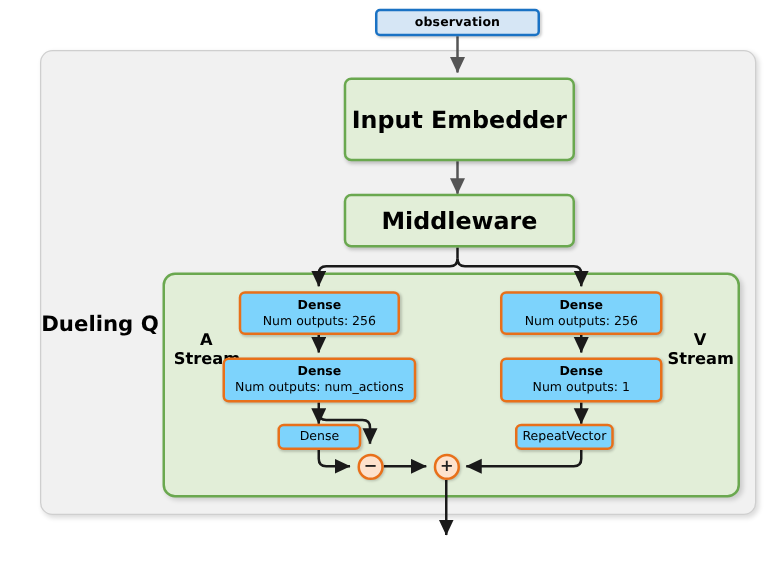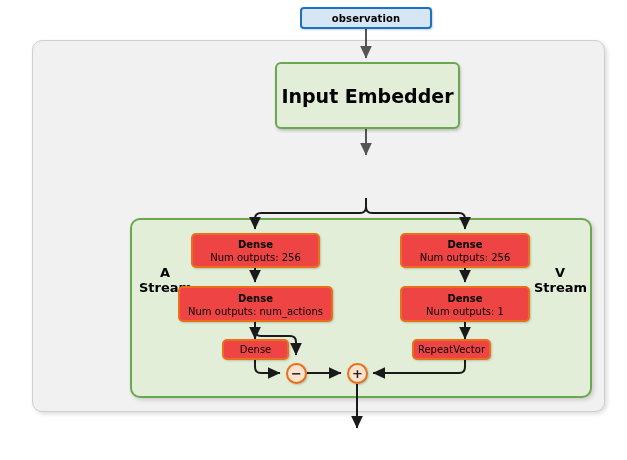--- a/index.html
+++ b/index.html
@@ -47,26 +47,25 @@
   .green-box {
     background: #e2eed8;
     border: 2px solid #6aa84f;
     border-radius: 6px;
     font-size: 19px;
     font-weight: 700;
     box-shadow: 1px 2px 3px rgba(0,0,0,0.20);
   }
   
   .orange-box {
-    background: #ef4444;
+    background: #7dd3fc;
     border: 2px solid #e8701a;
     border-radius: 5px;
     box-shadow: 1px 1px 2px rgba(0,0,0,0.18);
     padding: 2px 0;
-    justify-content: flex-end;
   }
   .orange-box .title {
     font-size: 10px;
     font-weight: 700;
     line-height: 13px;
   }
   .orange-box .sub {
     font-size: 10px;
     font-weight: 400;
     line-height: 13px;
@@ -171,22 +170,26 @@
   </svg>
 
   <div class="node green-box" style="left:275px; top:62px; width:185px; height:67px;">
     <span>Input Embedder</span>
   </div>
 
   <div class="node io-box" style="left:300px; top:7px; width:132px; height:22px;">
     <span>observation</span>
   </div>
 
+  <div class="node green-box" style="left:275px; top:155px; width:185px; height:43px;">
+    <span>Middleware</span>
+  </div>
 
   <div class="panel-label label-head" style="left:30px; top:250px; width:100px;">
+    <div>Dueling Q</div>
   </div>
 
   <div class="panel-label label-stream" style="left:139px; top:265px; width:52px;">
     <div>A</div>
     <div>Stream</div>
   </div>
 
   <div class="panel-label label-stream" style="left:534px; top:265px; width:52px;">
     <div>V</div>
     <div>Stream</div>

